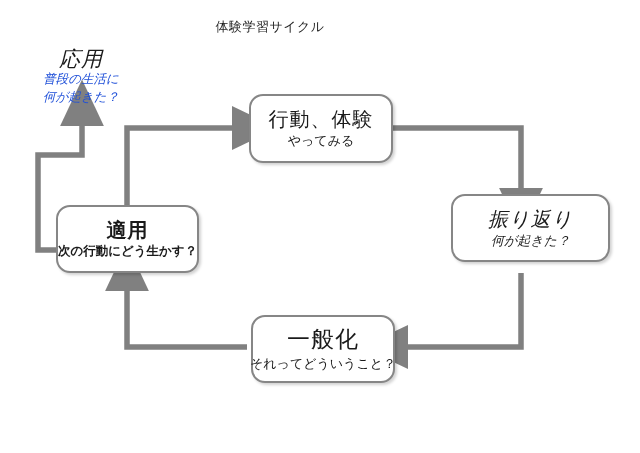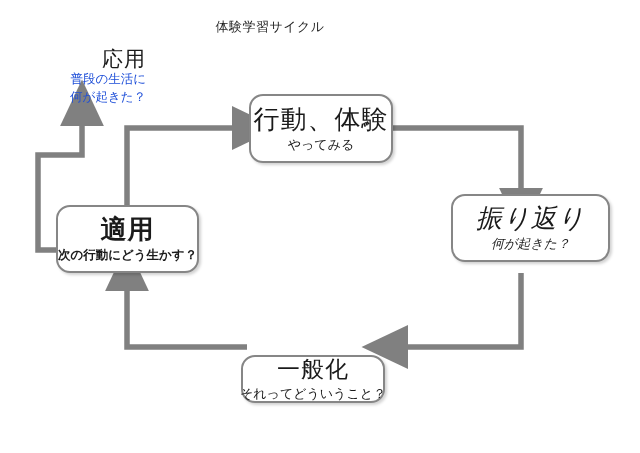--- a/index.html
+++ b/index.html
@@ -51,48 +51,49 @@
     border: 2.5px solid #868686;
     border-radius: 14px;
     box-shadow: 2px 2px 3px rgba(0,0,0,0.18);
     display: flex;
     flex-direction: column;
     align-items: center;
     justify-content: center;
     z-index: 3;
   }
   .node .head {
-    font-size: 26px;
+    font-size: 20px;
     line-height: 1.12;
     color: #1a1a1a;
     letter-spacing: 1px;
     white-space: nowrap;
   }
   .node .sub {
     font-size: 13px;
     line-height: 1.2;
     margin-top: 3px;
     color: #1a1a1a;
     white-space: nowrap;
   }
 
   #node-action   { left: 249px; top: 94px;  width: 144px; height: 69px; }
   #node-reflect  { left: 451px; top: 194px; width: 159px; height: 68px; font-style: italic; }
-  #node-general  { left: 241px; top: 315px; width: 144px; height: 48px; margin-top: 40px; }
+  #node-general  { left: 251px; top: 315px; width: 144px; height: 68px; }
   #node-apply    { left: 56px;  top: 205px; width: 143px; height: 68px; font-weight: bold; }
 
   #node-general .head { font-size: 23px; }
   #node-general .sub  { font-size: 13px; }
   #node-apply .sub    { font-size: 12.5px; }
   #node-reflect .sub  { font-size: 13px; }
 
   .plain-label {
     position: absolute;
-    text-align: right;
+    text-align: center;
     z-index: 3;
+    font-style: italic;
   }
   #label-oyou { left: 16px; top: 47px; width: 130px; }
   #label-oyou .head {
     font-size: 21px;
     line-height: 1.1;
     color: #1a1a1a;
     letter-spacing: 1px;
     white-space: nowrap;
   }
   #label-oyou .sub {

